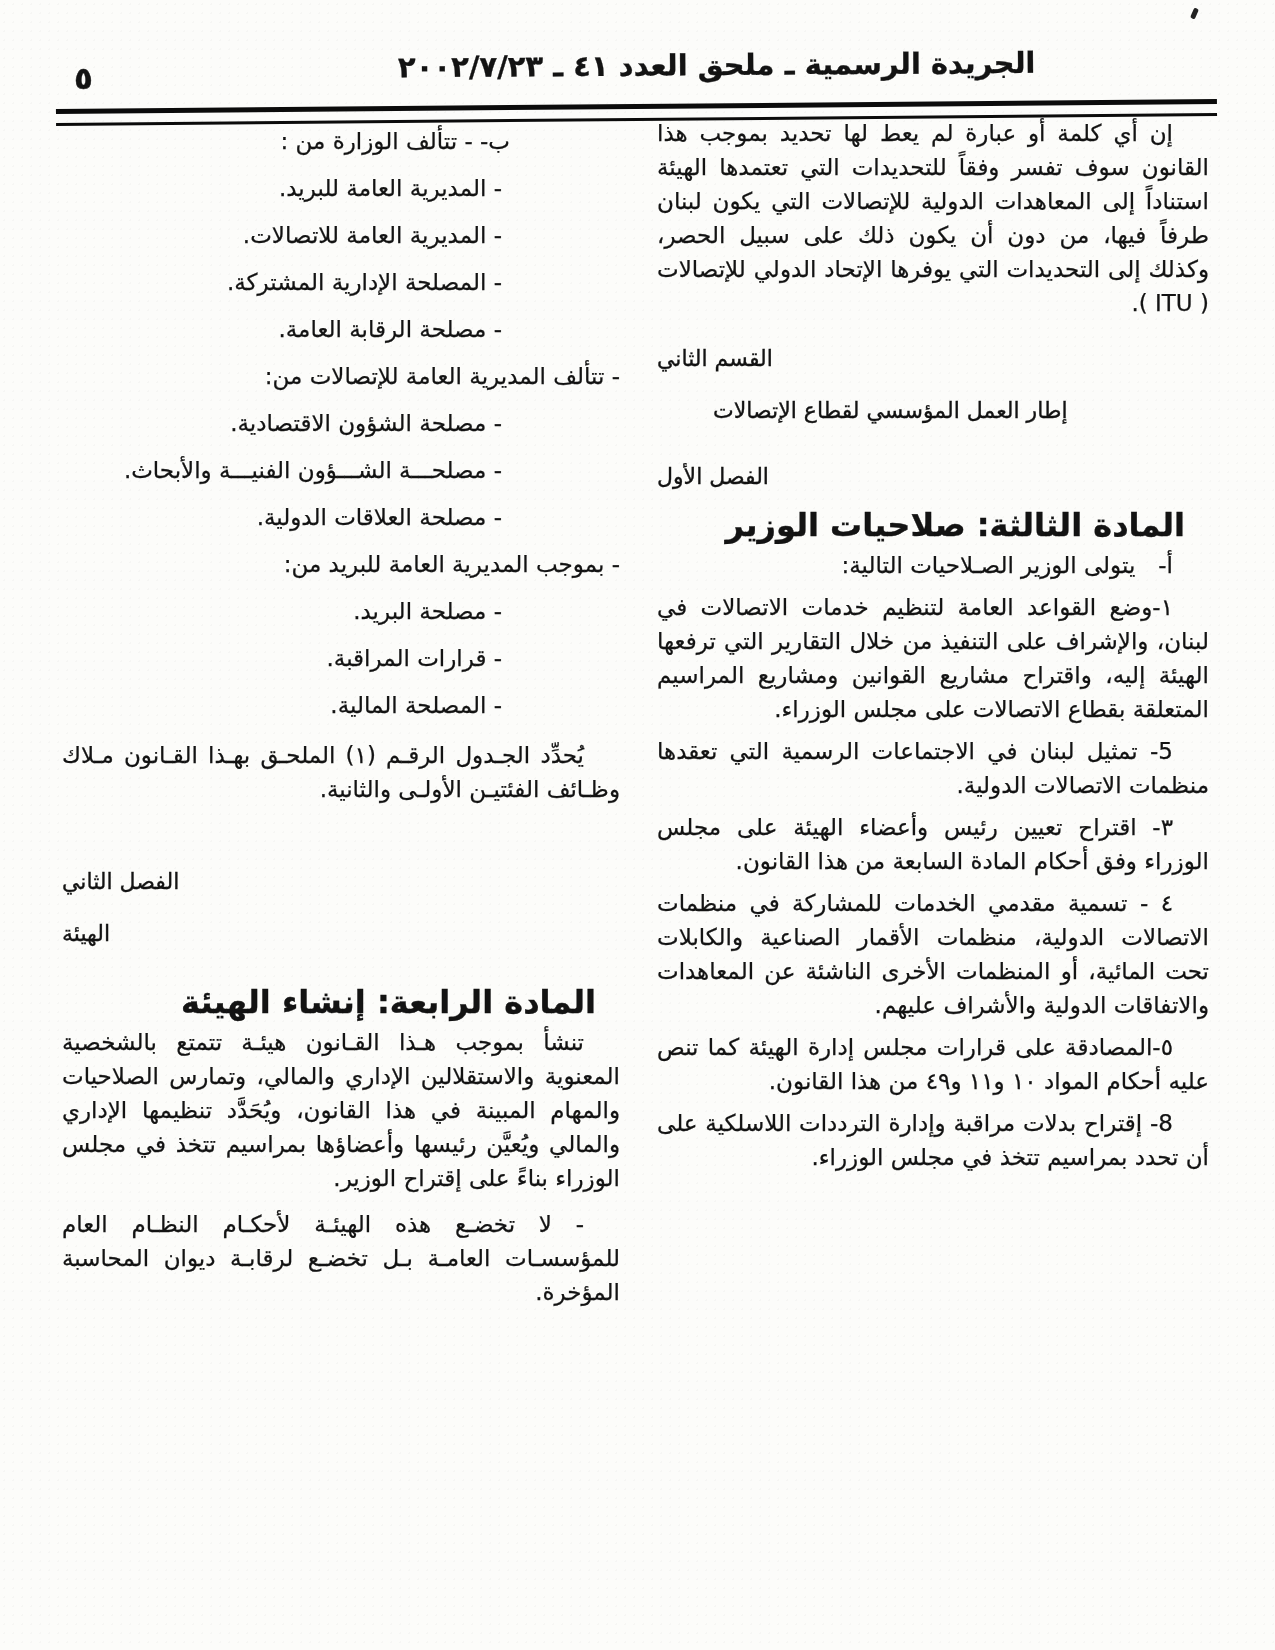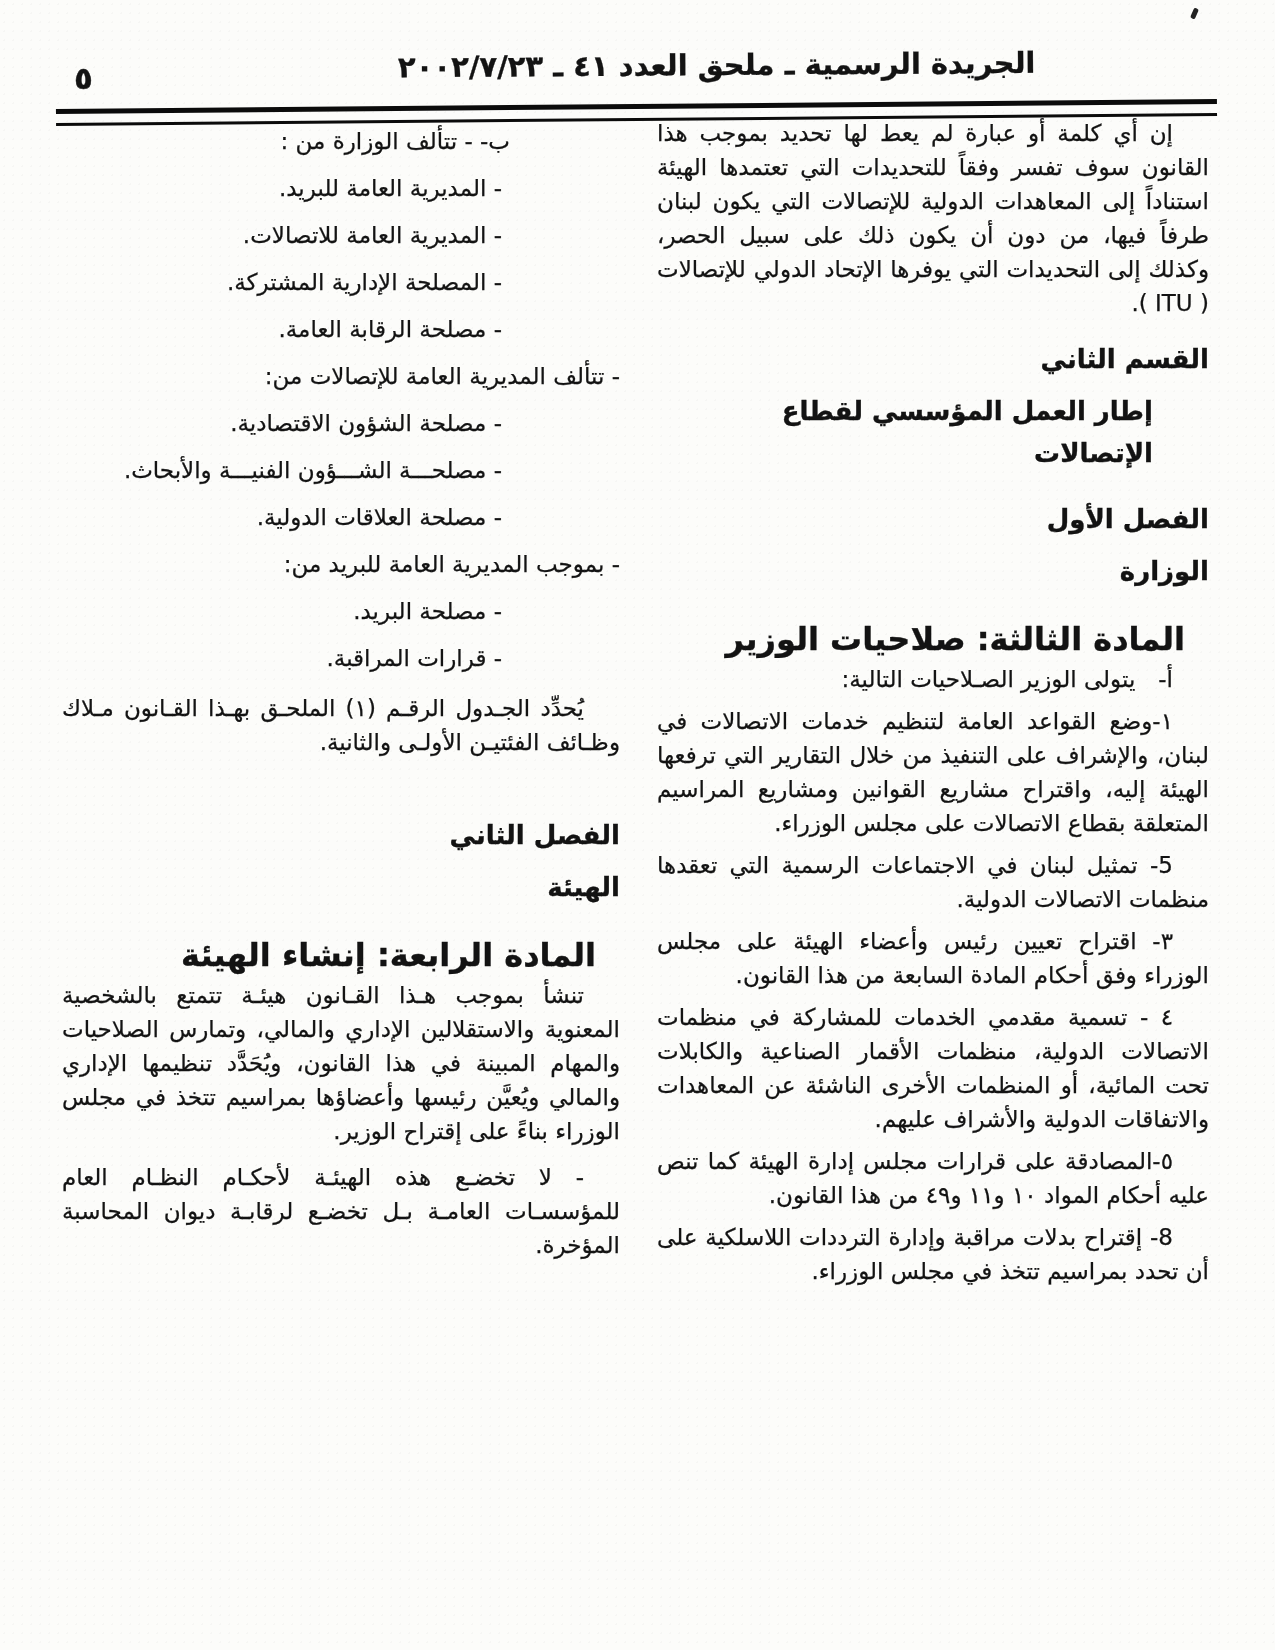--- a/index.html
+++ b/index.html
@@ -44,21 +44,21 @@
     position:absolute;
     font-size:23px; line-height:34px;
     text-align:justify;
     -webkit-text-stroke:0.25px #161616;
   }
   .col-right { top:116px; right:66px; width:552px; }
   .col-left  { top:124px; left:62px;  width:558px; }
   .para   { margin:0 0 12px; }
   .indent { text-indent:36px; }
   .center-head {
-    font-size:26px; font-weight:bold; text-align:right;
+    font-size:22px; font-weight:normal; text-align:left;
     line-height:42px; margin:0 0 10px;
     -webkit-text-stroke:0.35px #111;
   }
   .head-narrow { width:440px; margin:0 auto 24px; }
   .head-gap-top { margin-top:18px; }
   .head-gap-big { margin-top:55px; }
   .head-mb-lg { margin-bottom:30px; }
   .article-head {
     font-weight:bold; font-size:32px; text-indent:24px;
     text-align:right; margin:0 0 6px;
@@ -81,21 +81,20 @@
   <div class="header-title">الجريدة الرسمية ـ ملحق العدد ٤١ ـ ٢٠٠٢/٧/٢٣</div>
   <div class="page-number">٥</div>
   <div class="rule"></div>
   <div class="artifact"></div>
 
   <div class="col col-right">
     <p class="para indent">إن أي كلمة أو عبارة لم يعط لها تحديد بموجب هذا القانون سوف تفسر وفقاً للتحديدات التي تعتمدها الهيئة استناداً إلى المعاهدات الدولية للإتصالات التي يكون لبنان طرفاً فيها، من دون أن يكون ذلك على سبيل الحصر، وكذلك إلى التحديدات التي يوفرها الإتحاد الدولي للإتصالات ( ITU ).</p>
     <h2 class="center-head head-gap-top">القسم الثاني</h2>
     <h2 class="center-head head-narrow">إطار العمل المؤسسي لقطاع الإتصالات</h2>
     <h2 class="center-head">الفصل الأول</h2>
-    <h2 class="center-head head-mb-lg">الوزارة</h2>
     <p class="article-head">المادة الثالثة: صلاحيات الوزير</p>
     <p class="para indent tight">أ- يتولى الوزير الصـلاحيات التالية:</p>
     <p class="para indent tight">١-وضع القواعد العامة لتنظيم خدمات الاتصالات في لبنان، والإشراف على التنفيذ من خلال التقارير التي ترفعها الهيئة إليه، واقتراح مشاريع القوانين ومشاريع المراسيم المتعلقة بقطاع الاتصالات على مجلس الوزراء.</p>
     <p class="para indent tight">5- تمثيل لبنان في  الاجتماعات الرسمية التي تعقدها منظمات الاتصالات الدولية.</p>
     <p class="para indent tight">٣- اقتراح تعيين  رئيس وأعضاء الهيئة على مجلس الوزراء وفق أحكام المادة السابعة من هذا القانون.</p>
     <p class="para indent tight">٤ - تسمية مقدمي الخدمات للمشاركة في منظمات الاتصالات الدولية، منظمات الأقمار الصناعية والكابلات تحت المائية، أو المنظمات الأخرى الناشئة عن المعاهدات والاتفاقات الدولية والأشراف عليهم.</p>
     <p class="para indent tight">٥-المصادقة على قرارات مجلس إدارة الهيئة كما تنص عليه أحكام المواد ١٠ و١١ و٤٩ من هذا القانون.</p>
     <p class="para indent tight">8- إقتراح بدلات مراقبة وإدارة الترددات اللاسلكية على أن تحدد بمراسيم تتخذ في مجلس الوزراء.</p>
   </div>
 
@@ -105,20 +104,21 @@
     <p class="dash-item">- المديرية العامة للاتصالات.</p>
     <p class="dash-item">- المصلحة الإدارية المشتركة.</p>
     <p class="dash-item">- مصلحة الرقابة العامة.</p>
     <p class="dash-hang">- تتألف المديرية العامة للإتصالات من:</p>
     <p class="dash-item">- مصلحة الشؤون الاقتصادية.</p>
     <p class="dash-item">- مصلحـــة الشـــؤون الفنيـــة والأبحاث.</p>
     <p class="dash-item">- مصلحة العلاقات الدولية.</p>
     <p class="dash-hang">- بموجب المديرية العامة للبريد من:</p>
     <p class="dash-item">- مصلحة البريد.</p>
     <p class="dash-item">- قرارات المراقبة.</p>
+    <p class="dash-item">- المصلحة المالية.</p>
     <p class="para indent note-gap">يُحدِّد الجـدول الرقـم (١) الملحـق بهـذا القـانون مـلاك وظـائف الفئتيـن الأولـى والثانية.</p>
     <h2 class="center-head head-gap-big">الفصل الثاني</h2>
     <h2 class="center-head head-mb-lg">الهيئة</h2>
     <p class="article-head">المادة الرابعة: إنشاء الهيئة</p>
     <p class="para indent">تنشأ بموجب هـذا القـانون هيئـة تتمتع بالشخصية المعنوية والاستقلالين الإداري والمالي، وتمارس الصلاحيات والمهام المبينة في هذا القانون، ويُحَدَّد تنظيمها الإداري والمالي ويُعيَّن رئيسها وأعضاؤها بمراسيم تتخذ في مجلس الوزراء  بناءً على إقتراح الوزير.</p>
     <p class="para indent">- لا تخضـع هذه الهيئـة لأحكـام النظـام العام للمؤسسـات العامـة بـل تخضـع لرقابـة ديوان المحاسبة المؤخرة.</p>
   </div>
 
 </div>
 

